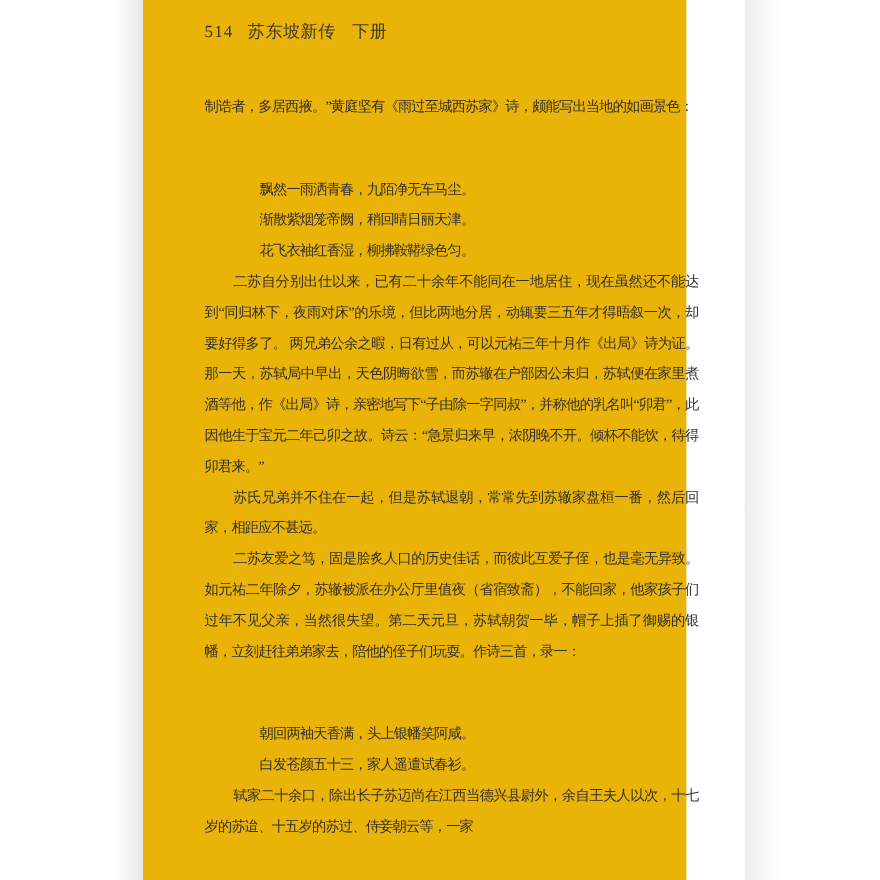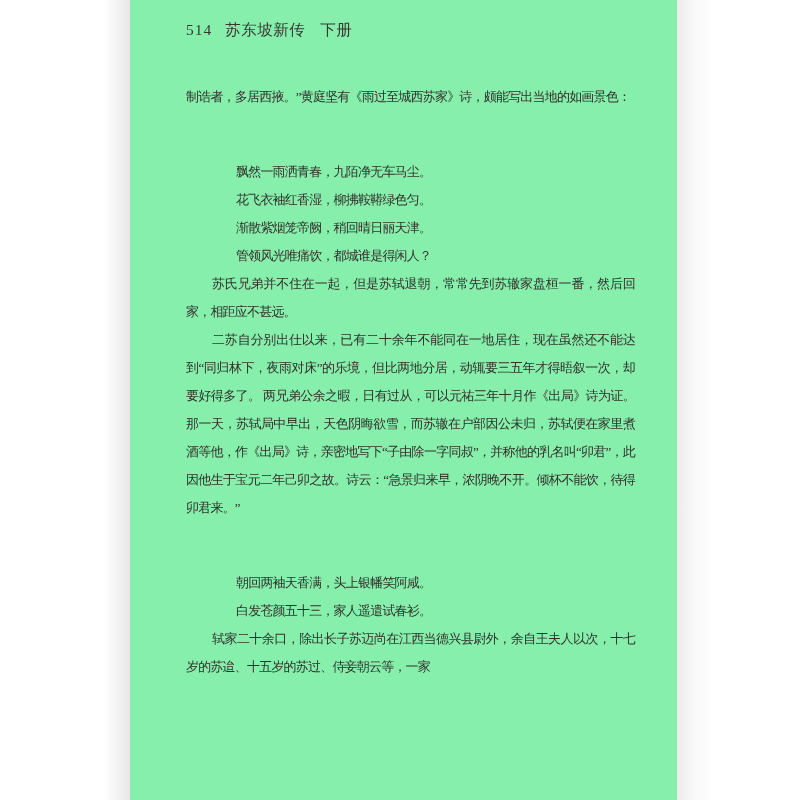--- a/index.html
+++ b/index.html
@@ -32,23 +32,23 @@
     left: 677px;
     top: 0;
     width: 38px;
     height: 800px;
     background: linear-gradient(to right, rgba(0,0,0,0.075) 0%, rgba(0,0,0,0.02) 55%, rgba(0,0,0,0) 100%);
   }
   .page {
     position: absolute;
     left: 130px;
     top: 0;
-    width: 547px;
+    width: 494px;
     height: 800px;
-    background: #86efac;
+    background: #eab308;
   }
   .page-header {
     position: absolute;
     left: 56px;
     top: 21px;
     font-size: 15.5px;
     line-height: 18px;
     color: #3a3733;
     white-space: nowrap;
   }
@@ -79,26 +79,26 @@
   <div class="edge-shadow-right"></div>
 
   <div class="page">
     <div class="page-header">
       <span class="pgnum">514</span><span class="btitle">苏东坡新传</span><span class="vol">下册</span>
     </div>
     <div class="page-body">
         <p class="para">制诰者，多居西掖。”黄庭坚有《雨过至城西苏家》诗，颇能写出当地的如画景色：</p>
         <div class="poem">
           <div class="poem-line">飘然一雨洒青春，九陌净无车马尘。</div>
+          <div class="poem-line">渐散紫烟笼帝阙，稍回晴日丽天津。</div>
           <div class="poem-line">花飞衣袖红香湿，柳拂鞍鞯绿色匀。</div>
-          <div class="poem-line">渐散紫烟笼帝阙，稍回晴日丽天津。</div>
-          <div class="poem-line">管领风光唯痛饮，都城谁是得闲人？</div>
         </div>
+        <p class="para indent">二苏自分别出仕以来，已有二十余年不能同在一地居住，现在虽然还不能达到“同归林下，夜雨对床”的乐境，但比两地分居，动辄要三五年才得晤叙一次，却要好得多了。 两兄弟公余之暇，日有过从，可以元祐三年十月作《出局》诗为证。那一天，苏轼局中早出，天色阴晦欲雪，而苏辙在户部因公未归，苏轼便在家里煮酒等他，作《出局》诗，亲密地写下“子由除一字同叔”，并称他的乳名叫“卯君”，此因他生于宝元二年己卯之故。诗云：“急景归来早，浓阴晚不开。倾杯不能饮，待得卯君来。”</p>
         <p class="para indent">苏氏兄弟并不住在一起，但是苏轼退朝，常常先到苏辙家盘桓一番，然后回家，相距应不甚远。</p>
-        <p class="para indent">二苏自分别出仕以来，已有二十余年不能同在一地居住，现在虽然还不能达到“同归林下，夜雨对床”的乐境，但比两地分居，动辄要三五年才得晤叙一次，却要好得多了。 两兄弟公余之暇，日有过从，可以元祐三年十月作《出局》诗为证。那一天，苏轼局中早出，天色阴晦欲雪，而苏辙在户部因公未归，苏轼便在家里煮酒等他，作《出局》诗，亲密地写下“子由除一字同叔”，并称他的乳名叫“卯君”，此因他生于宝元二年己卯之故。诗云：“急景归来早，浓阴晚不开。倾杯不能饮，待得卯君来。”</p>
+        <p class="para indent">二苏友爱之笃，固是脍炙人口的历史佳话，而彼此互爱子侄，也是毫无异致。如元祐二年除夕，苏辙被派在办公厅里值夜（省宿致斋），不能回家，他家孩子们过年不见父亲，当然很失望。第二天元旦，苏轼朝贺一毕，帽子上插了御赐的银幡，立刻赶往弟弟家去，陪他的侄子们玩耍。作诗三首，录一：</p>
         <div class="poem">
           <div class="poem-line">朝回两袖天香满，头上银幡笑阿咸。</div>
           <div class="poem-line">白发苍颜五十三，家人遥遣试春衫。</div>
         </div>
         <p class="para indent">轼家二十余口，除出长子苏迈尚在江西当德兴县尉外，余自王夫人以次，十七岁的苏迨、十五岁的苏过、侍妾朝云等，一家</p>
       </div>
   </div>
 </div>
 
 </body></html>

